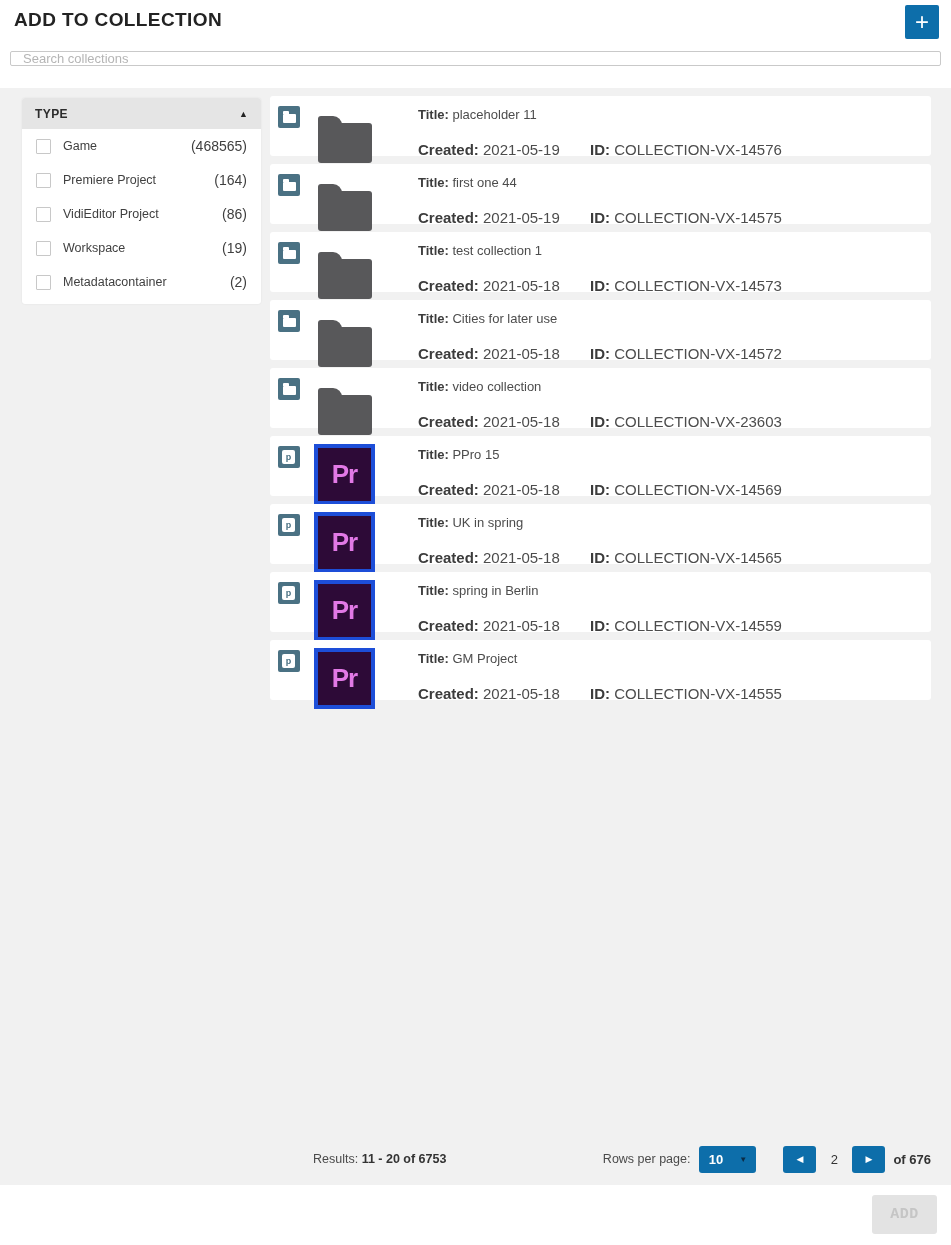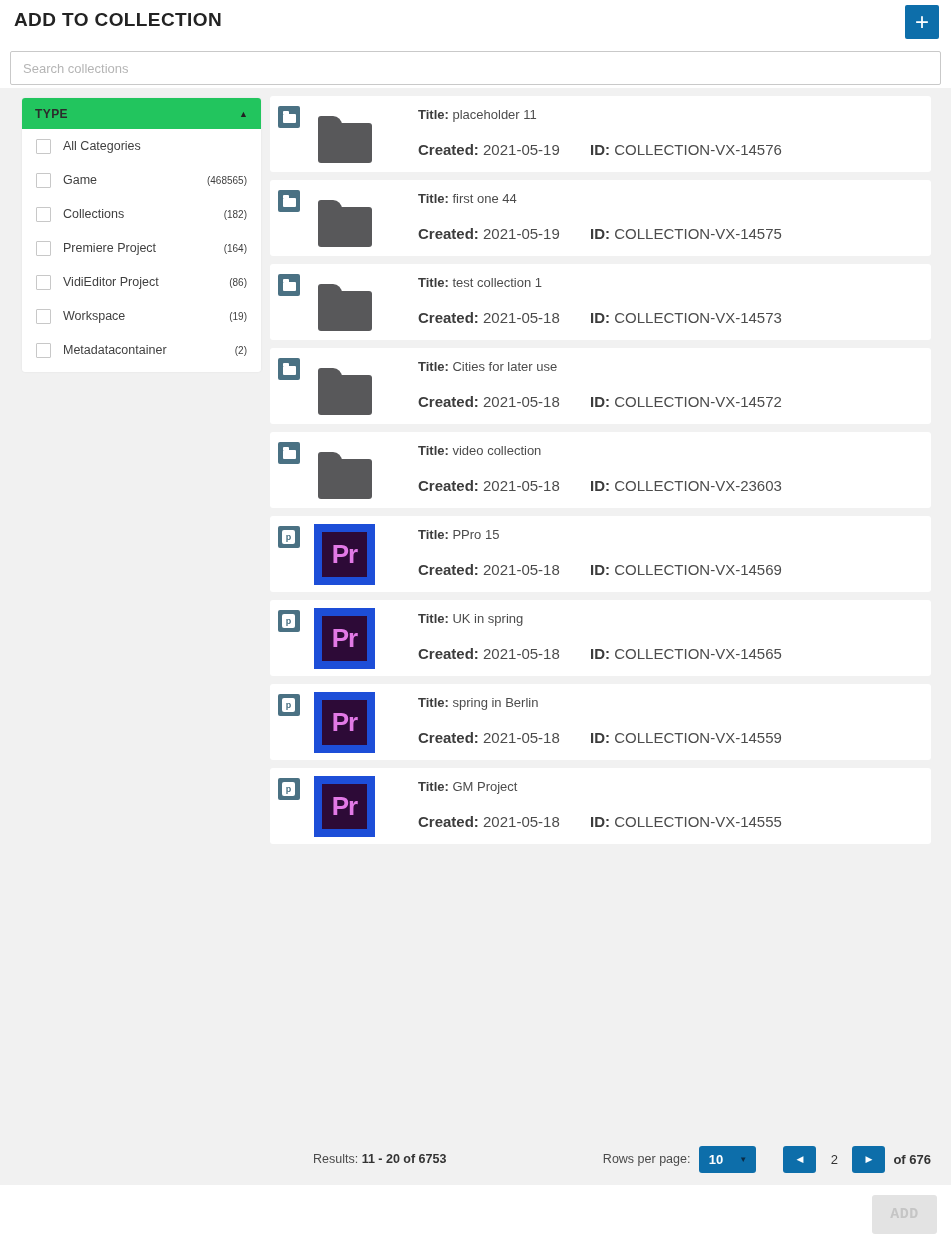--- a/index.html
+++ b/index.html
@@ -4,46 +4,46 @@
 <style>
   * { margin:0; padding:0; box-sizing:border-box; }
   html,body { width:951px; height:1245px; background:#fff; font-family:"Liberation Sans", sans-serif; }
   .app { position:relative; width:951px; height:1245px; background:#fff; overflow:hidden; }
 
   
   .page-title { position:absolute; left:14px; top:9px; font-size:19px; font-weight:700; letter-spacing:.4px; color:#232323; }
   .btn-new-collection { position:absolute; right:12px; top:5px; width:34px; height:34px; background:#0d6eaa; border-radius:2px; display:flex; align-items:center; justify-content:center; color:#fff; font-size:24px; font-weight:300; cursor:pointer; line-height:1; }
 
   
-  .search-input { position:absolute; left:10px; top:51px; width:931px; height:34px; border:1px solid #c9c9c9; border-radius:2px; font-size:13px; padding:0 12px; color:#444; font-family:"Liberation Sans", sans-serif; outline:none; }
+  .search-input { position:absolute; left:10px; top:51px; width:931px; height:15px; border:1px solid #c9c9c9; border-radius:2px; font-size:13px; padding:0 12px; color:#444; font-family:"Liberation Sans", sans-serif; outline:none; }
   .search-input::placeholder { color:#b5b5b5; }
 
   
   .content { position:absolute; left:0; top:88px; width:951px; height:1097px; background:#f1f1f1; }
 
   
   .filter-panel { position:absolute; left:22px; top:10px; width:239px; background:#fff; border-radius:3px; box-shadow:0 0 2px rgba(0,0,0,.08); padding-bottom:5px; }
-  .filter-header { height:31px; background:#22c55e; border-radius:3px 3px 0 0; display:flex; align-items:center; padding:0 13px; cursor:pointer; }
+  .filter-header { height:31px; background:#e5e5e5; border-radius:3px 3px 0 0; display:flex; align-items:center; padding:0 13px; cursor:pointer; }
   .filter-title { font-size:12px; font-weight:700; letter-spacing:.4px; color:#2c2c2c; }
   .filter-collapse { margin-left:auto; font-size:9px; color:#222; }
   .filter-item { display:flex; align-items:center; height:34px; padding:0 14px; cursor:pointer; }
   .checkbox { width:15px; height:15px; border:1px solid #c8c8c8; border-radius:1px; background:#fff; flex:0 0 auto; }
   .filter-label { margin-left:12px; font-size:12.5px; color:#3f3f3f; }
-  .filter-count { margin-left:auto; font-size:10px; color:#3f3f3f; }
+  .filter-count { margin-left:auto; font-size:14px; color:#3f3f3f; }
 
   
   .rows { position:absolute; left:270px; top:8px; width:661px; }
-  .row { position:relative; height:76px; margin-bottom:8px; background:#fff; border-radius:3px; cursor:pointer; }
+  .row { position:relative; height:60px; margin-bottom:8px; background:#fff; border-radius:3px; cursor:pointer; }
   .type-badge { position:absolute; left:8px; top:10px; width:22px; height:22px; background:#4a7183; border-radius:2px; }
   .glyph-folder { position:absolute; left:5px; top:8px; width:13px; height:9px; background:#fff; border-radius:1px; }
   .glyph-folder::before { content:''; position:absolute; top:-3px; left:0; width:6px; height:3px; background:#fff; border-radius:1px 1px 0 0; }
   .glyph-doc { position:absolute; left:4px; top:4px; width:13px; height:14px; background:#fff; border-radius:2px; display:flex; align-items:center; justify-content:center; font-size:9px; font-weight:700; color:#4a7183; }
   .thumb-folder { position:absolute; left:48px; top:27px; width:54px; height:40px; background:#58585a; border-radius:3px; }
   .thumb-folder::before { content:''; position:absolute; top:-7px; left:0; width:24px; height:12px; background:#58585a; border-radius:3px 9px 0 0; }
-  .thumb-premiere { position:absolute; left:44px; top:8px; width:61px; height:61px; background:#2d0a37; border:8px solid #1d4ed8; display:flex; align-items:center; justify-content:center; color:#e279e6; font-size:26px; font-weight:700; letter-spacing:-1px; }
+  .thumb-premiere { position:absolute; left:44px; top:8px; width:61px; height:61px; background:#2d0a37; border:4px solid #1d4ed8; display:flex; align-items:center; justify-content:center; color:#e279e6; font-size:26px; font-weight:700; letter-spacing:-1px; }
   .row-text { position:absolute; left:148px; top:0; right:10px; }
   .line-title { position:absolute; left:0; top:11px; font-size:13px; color:#4c4c4c; white-space:nowrap; }
   .line-meta { position:absolute; left:0; top:45px; font-size:15px; color:#4c4c4c; white-space:nowrap; }
   .lbl { font-weight:700; color:#3c3c3c; }
   .meta-gap { display:inline-block; width:22px; }
 
   
   .footer { position:absolute; left:270px; right:20px; top:1057px; height:28px; display:flex; align-items:center; }
   .results { font-size:12.5px; color:#4a4a4a;margin-left:43px; }
   .results b { color:#333; }
@@ -73,37 +73,27 @@
 
   <div class="content">
 
     <div class="filter-panel">
       <div class="filter-header">
         <span class="filter-title">TYPE</span>
         <span class="filter-collapse">▲</span>
       </div>
       <div>
 
-          <div class="filter-item">
-            <span class="checkbox"></span>
-            <span class="filter-label">All Categories</span>
-            <span class="filter-count"></span>
-          </div>
 
           <div class="filter-item">
             <span class="checkbox"></span>
             <span class="filter-label">Game</span>
             <span class="filter-count">(468565)</span>
           </div>
 
-          <div class="filter-item">
-            <span class="checkbox"></span>
-            <span class="filter-label">Collections</span>
-            <span class="filter-count">(182)</span>
-          </div>
 
           <div class="filter-item">
             <span class="checkbox"></span>
             <span class="filter-label">Premiere Project</span>
             <span class="filter-count">(164)</span>
           </div>
 
           <div class="filter-item">
             <span class="checkbox"></span>
             <span class="filter-label">VidiEditor Project</span>

